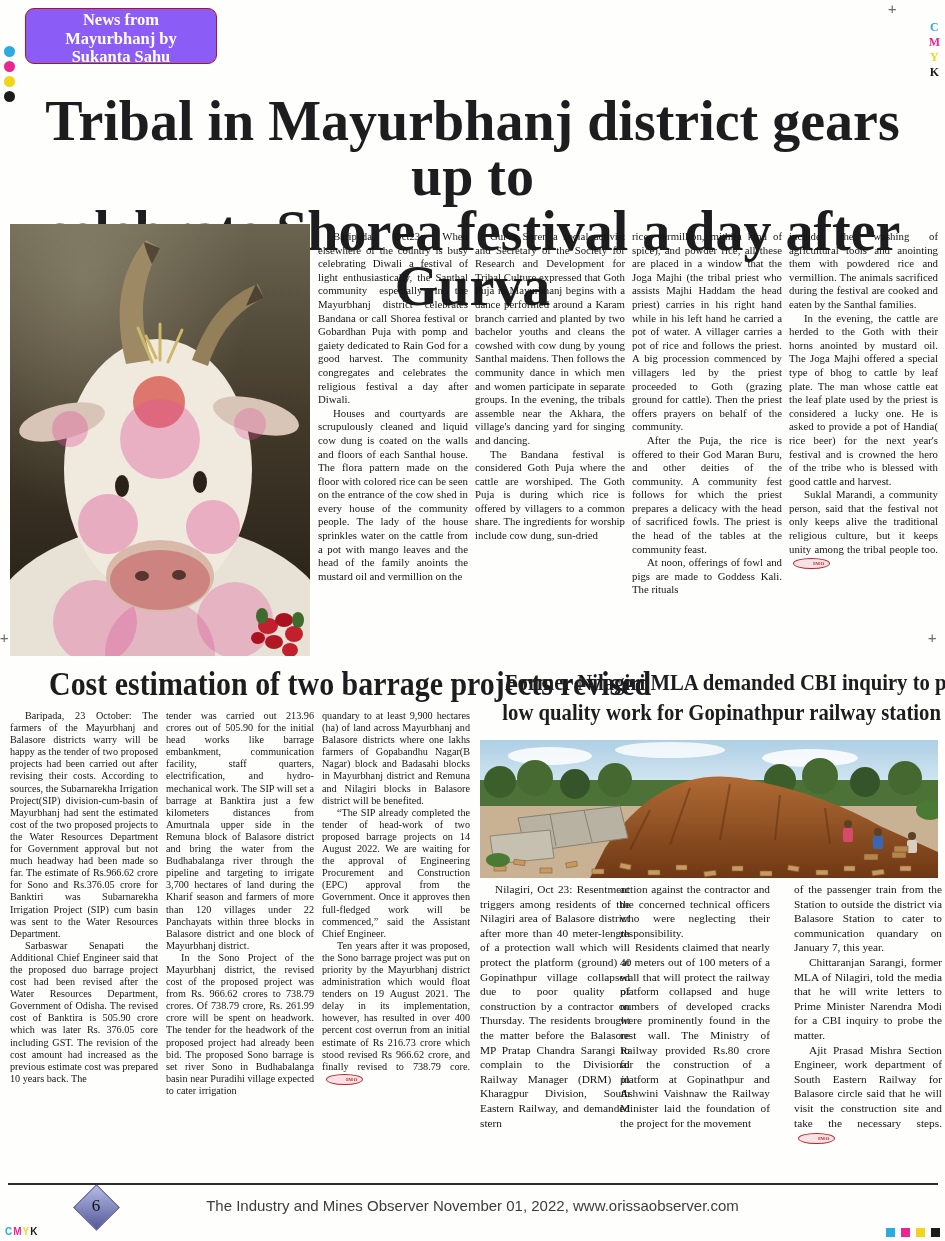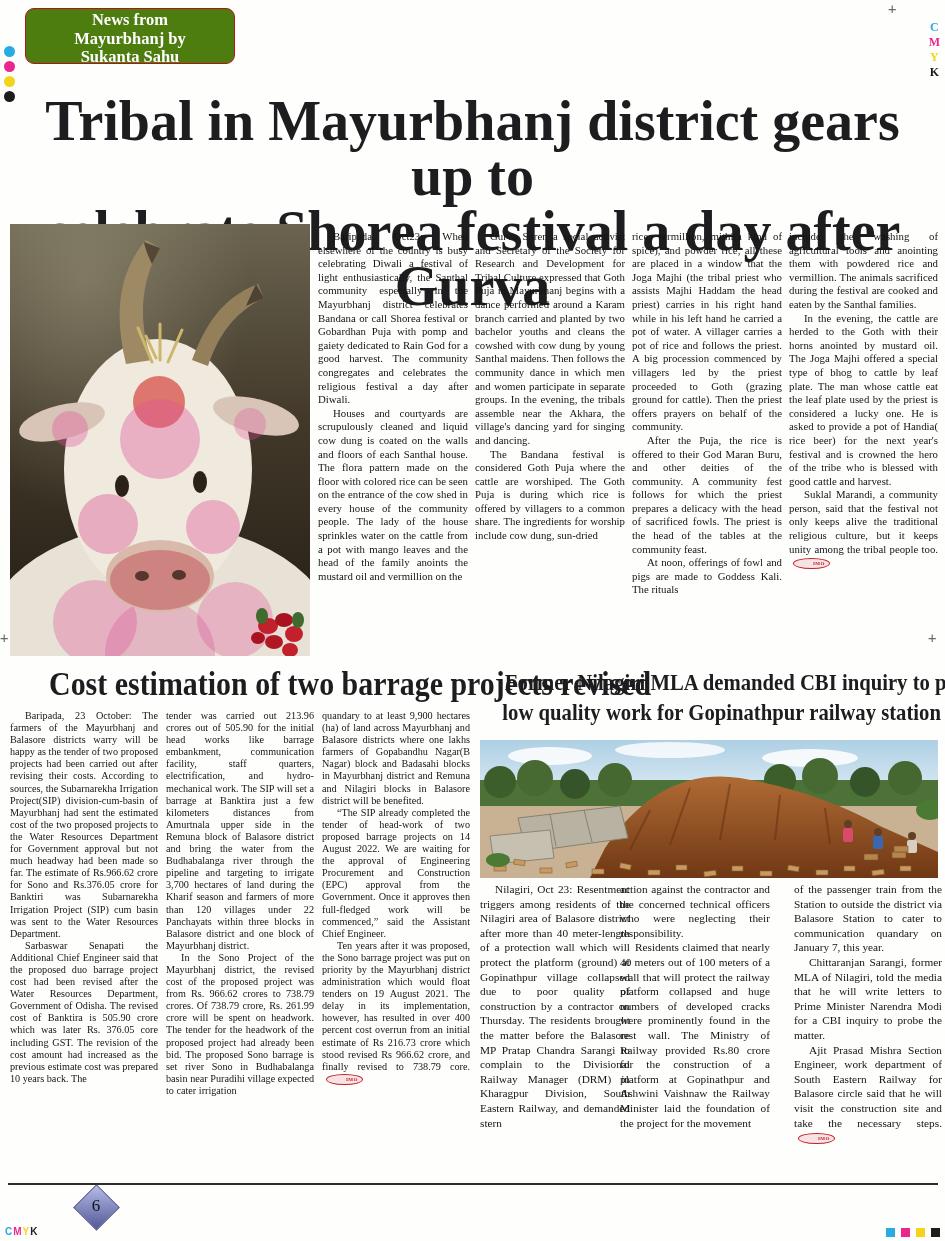--- a/index.html
+++ b/index.html
@@ -7,21 +7,21 @@
         font-family:"Liberation Serif",serif;color:#161616;margin:0 auto;}
   
   .dot{position:absolute;width:11px;height:11px;border-radius:50%;}
   .cross{position:absolute;font:14px "DejaVu Sans Mono",monospace;color:#6a6a6a;}
   .cmyk-tr{position:absolute;right:5px;top:20px;text-align:center;
            font:bold 12px "Liberation Serif",serif;line-height:15px;}
   .cmyk-bl{position:absolute;left:5px;top:1226px;font:bold 10px "Liberation Sans",sans-serif;letter-spacing:1px;}
   .swatches{position:absolute;right:5px;top:1228px;}
   .swatch{display:inline-block;width:9px;height:9px;margin-left:2px;vertical-align:top;}
   
-  .badge{position:absolute;left:25px;top:8px;width:210px;height:56px;background:#4d7c0f;
+  .badge{position:absolute;left:25px;top:8px;width:192px;height:56px;background:#8b5cf6;
          border:1px solid #b3141b;border-radius:9px;color:#ffffff;text-align:center;
          font-weight:bold;font-size:16.5px;line-height:18.5px;padding-top:2px;box-sizing:border-box;}
   
   .h1{position:absolute;left:18px;right:18px;top:94px;text-align:center;font-weight:bold;
       font-size:56px;line-height:55px;color:#1d1d1f;}
   .h2{position:absolute;left:8px;top:668px;width:462px;text-align:right;font-weight:bold;
       font-size:34px;line-height:32px;color:#1d1d1f;white-space:nowrap;}
   .h2 .squeeze{display:inline-block;transform:scaleX(.88);transform-origin:50% 50%;}
   .h3{position:absolute;left:478px;top:668px;width:462px;text-align:center;font-weight:bold;
       font-size:23px;line-height:30px;color:#1d1d1f;}
@@ -253,20 +253,21 @@
   </div>
   <div class="col a3 a3c2">
     <p>of the passenger train from the Station to outside the district via Balasore Station to cater to communication quandary on January 7, this year.</p>
     <p class="ind">Chittaranjan Sarangi, former MLA of Nilagiri, told the media that he will write letters to Prime Minister Narendra Modi for a CBI inquiry to probe the matter.</p>
     <p class="ind"><span>Ajit Prasad Mishra Section Engineer, work department of South Eastern Railway for Balasore circle said that he will visit the construction site and take the necessary steps.</span><span class="endmark">IMO</span></p>
   </div>
 
   <div class="footer-rule"></div>
   <div class="diamond"></div>
   <div class="page-num">6</div>
+  <div class="footer-text">The Industry and Mines Observer November 01, 2022, www.orissaobserver.com</div>
 
   <div class="cmyk-bl"><span class="c-cyan">C</span><span class="c-mag">M</span><span class="c-yel">Y</span><span class="c-blk">K</span></div>
   <div class="swatches">
     <span class="swatch" style="background:#29abe2;"></span>
     <span class="swatch" style="background:#ec268f;"></span>
     <span class="swatch" style="background:#f2d51a;"></span>
     <span class="swatch" style="background:#1c1c1c;"></span>
   </div>
 
 </div>

